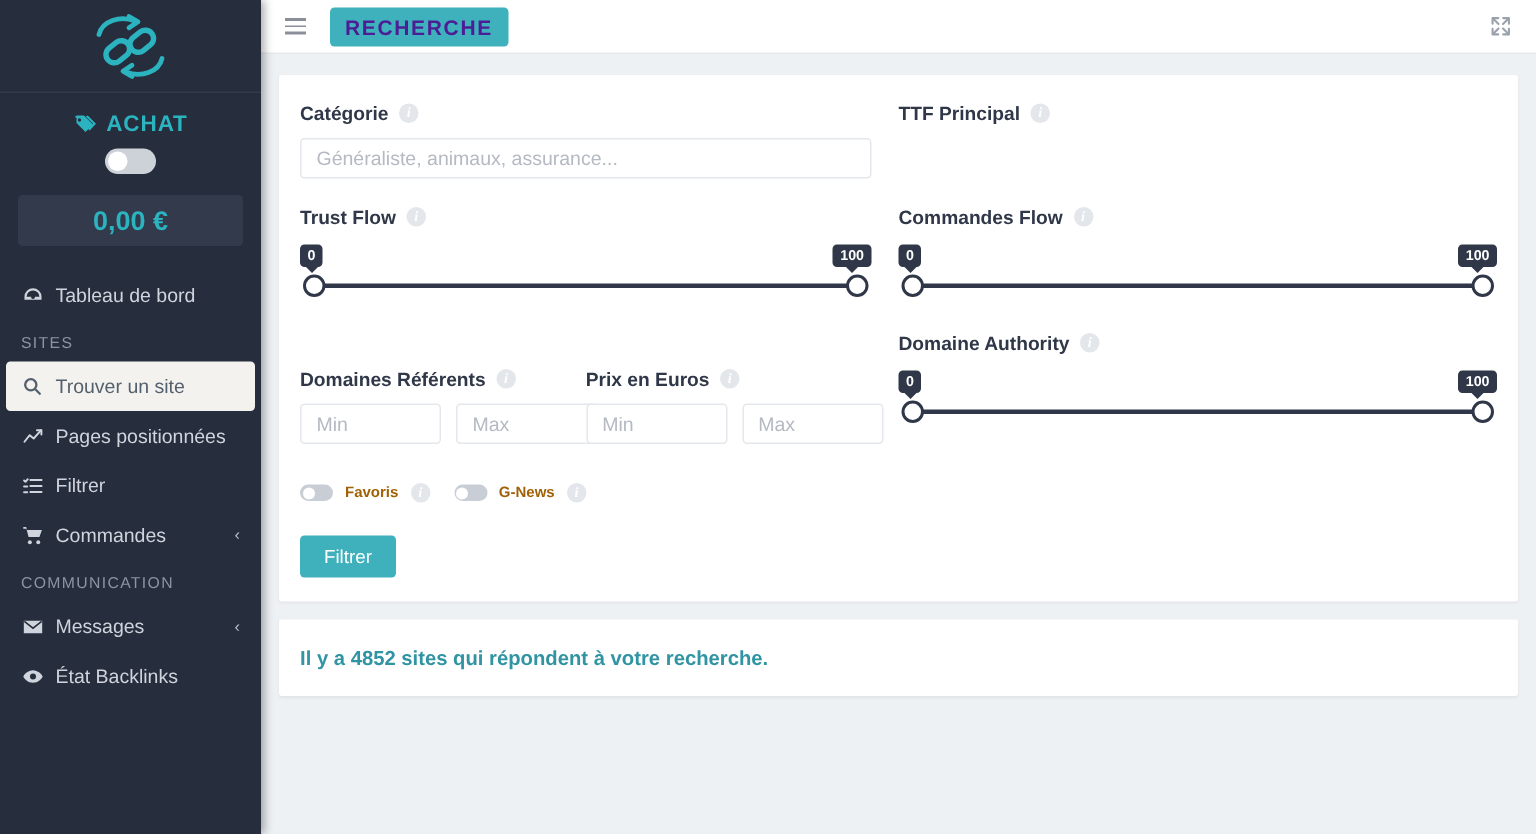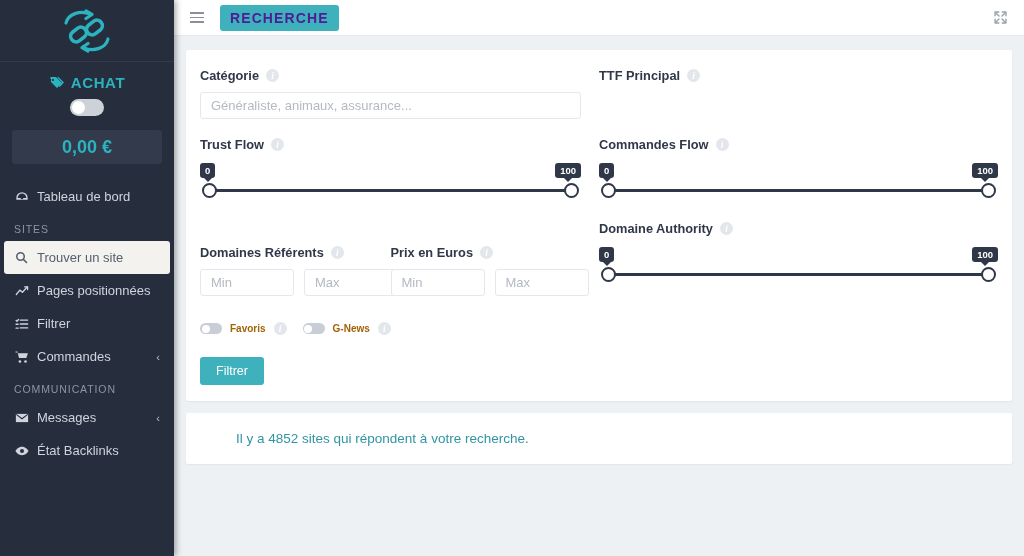--- a/index.html
+++ b/index.html
@@ -195,21 +195,21 @@
     font-size: 12.5px;
     font-family: "Liberation Sans", sans-serif;
     cursor: pointer;
   }
 
   .results-card {
     margin-top: 12px;
     padding: 18px 14px;
   }
   .results-text {
-    color: #3194a3; font-size: 13.5px; font-weight: normal; margin-left: 36px;
+    color: #3194a3; font-size: 13.5px; font-weight: bold;
   }
 </style>
 </head>
 <body>
 
 <div class="app">
 
   <aside class="sidebar">
 
     <div class="brand">

